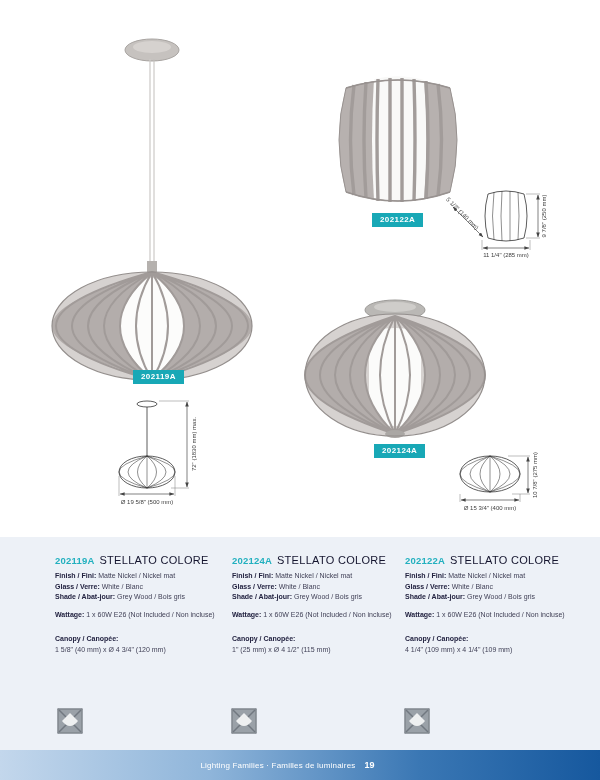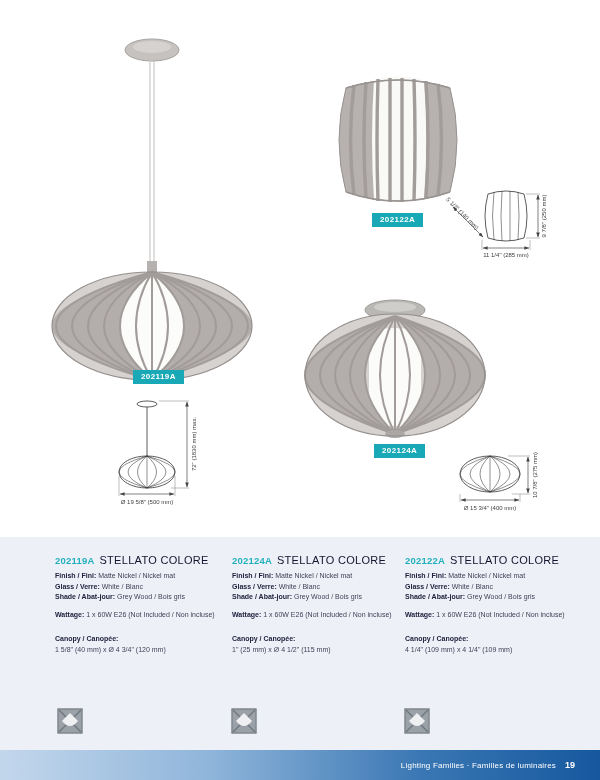--- a/index.html
+++ b/index.html
@@ -18,21 +18,21 @@
   .gap1{height:7px;}
   .gap2{height:14px;}
   .dimtxt{font:6px "Liberation Sans",sans-serif;fill:#3c3c3c;}
   .dline{stroke:#4a4a4a;stroke-width:.7;fill:none;}
   .wline{stroke:#7a7a7a;stroke-width:.5;fill:none;}
   .outl{stroke:#333;stroke-width:.8;fill:none;}
   .slat{stroke:#333;stroke-width:.55;fill:none;}
   .icon{position:absolute;width:26px;height:26px;}
   .footer{position:absolute;left:0;top:750px;width:600px;height:30px;
           background:linear-gradient(to right,#c3d7ec 0%,#8fb5da 35%,#3a77b4 70%,#16589e 100%);
-          display:flex;align-items:center;justify-content:flex-end;gap:9px;
+          display:flex;align-items:center;justify-content:center;gap:9px;
           padding-right:25px;box-sizing:border-box;color:#ffffff;}
   .ftext{font-size:8px;letter-spacing:.2px;}
   .fpage{font-size:9px;font-weight:bold;}
 </style>
 </head>
 <body>
 
 <div class="page">
 
   <svg class="art" style="left:48px;top:34px" width="210" height="352" viewBox="0 0 210 352">

